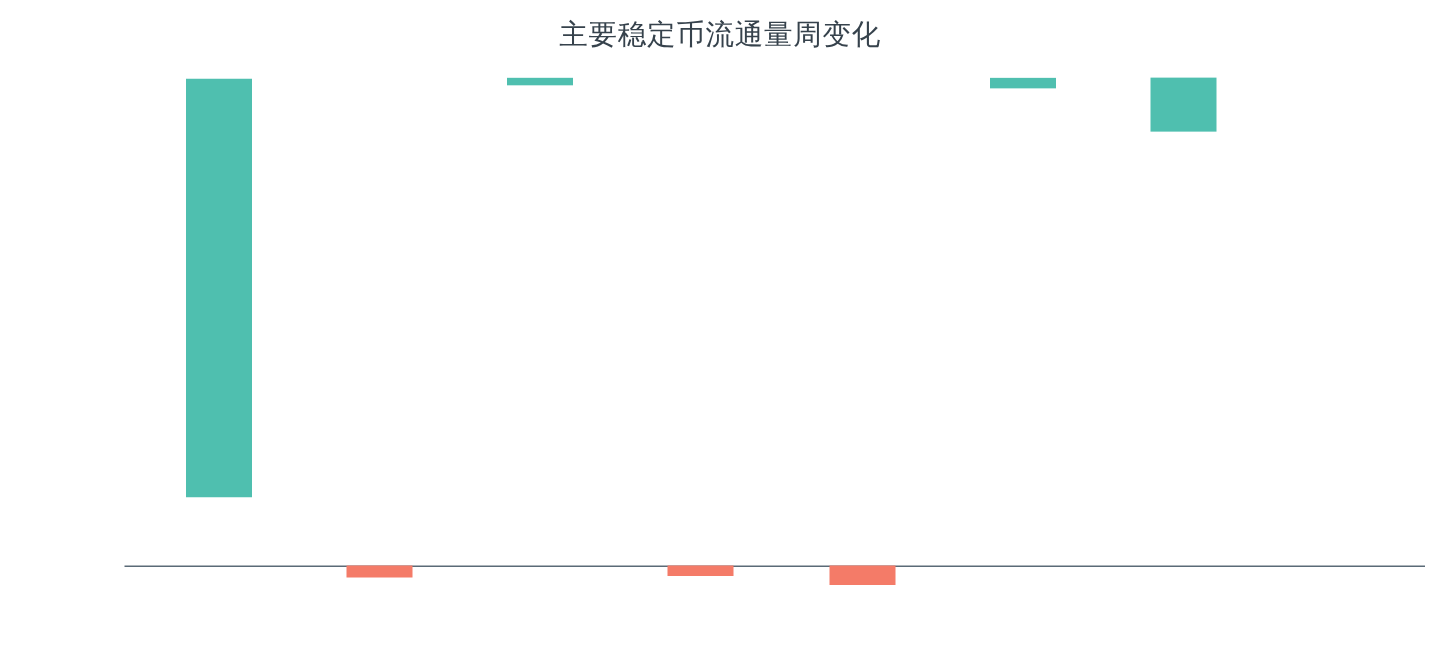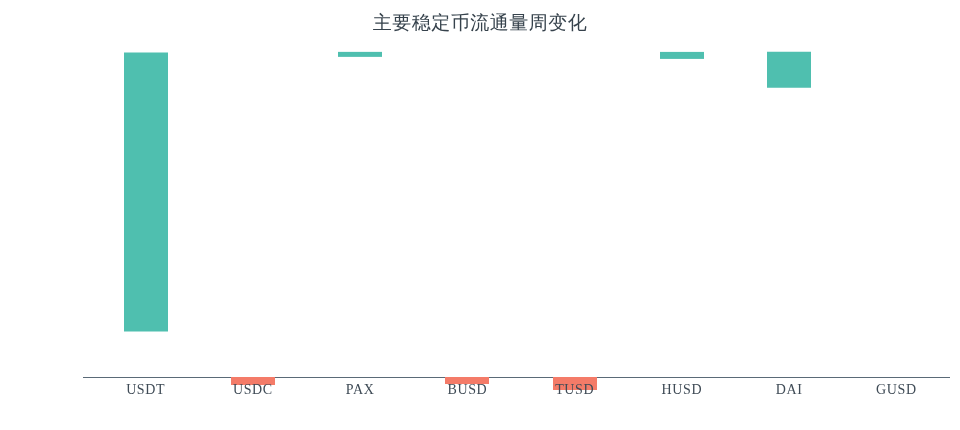--- a/index.html
+++ b/index.html
@@ -143,24 +143,14 @@
         </div>
         <div class="bar-slot" style="left: 643.5px; width: 107.25px;">
           <div class="bar" style="background: rgb(79, 191, 175); bottom: 325px; transform: translateX(-50%) translateY(35.75px); height: 35.75px;"></div>
         </div>
         <div class="bar-slot" style="left: 750.75px; width: 107.25px;">
           <div class="bar" style="background: rgb(79, 191, 175); bottom: 325px; transform: translateX(-50%) translateY(0px); height: 0px;"></div>
         </div>
       </div>
   </div>
 
-  <div class="x-axis-labels" id="x-axis-labels">
-      <div class="x-tick-label" style="left: 53.625px;">USDT</div>
-      <div class="x-tick-label" style="left: 160.875px;">USDC</div>
-      <div class="x-tick-label" style="left: 268.125px;">PAX</div>
-      <div class="x-tick-label" style="left: 375.375px;">BUSD</div>
-      <div class="x-tick-label" style="left: 482.625px;">TUSD</div>
-      <div class="x-tick-label" style="left: 589.875px;">HUSD</div>
-      <div class="x-tick-label" style="left: 697.125px;">DAI</div>
-      <div class="x-tick-label" style="left: 804.375px;">GUSD</div>
-    </div>
 
 </div>
 
 </body></html>

